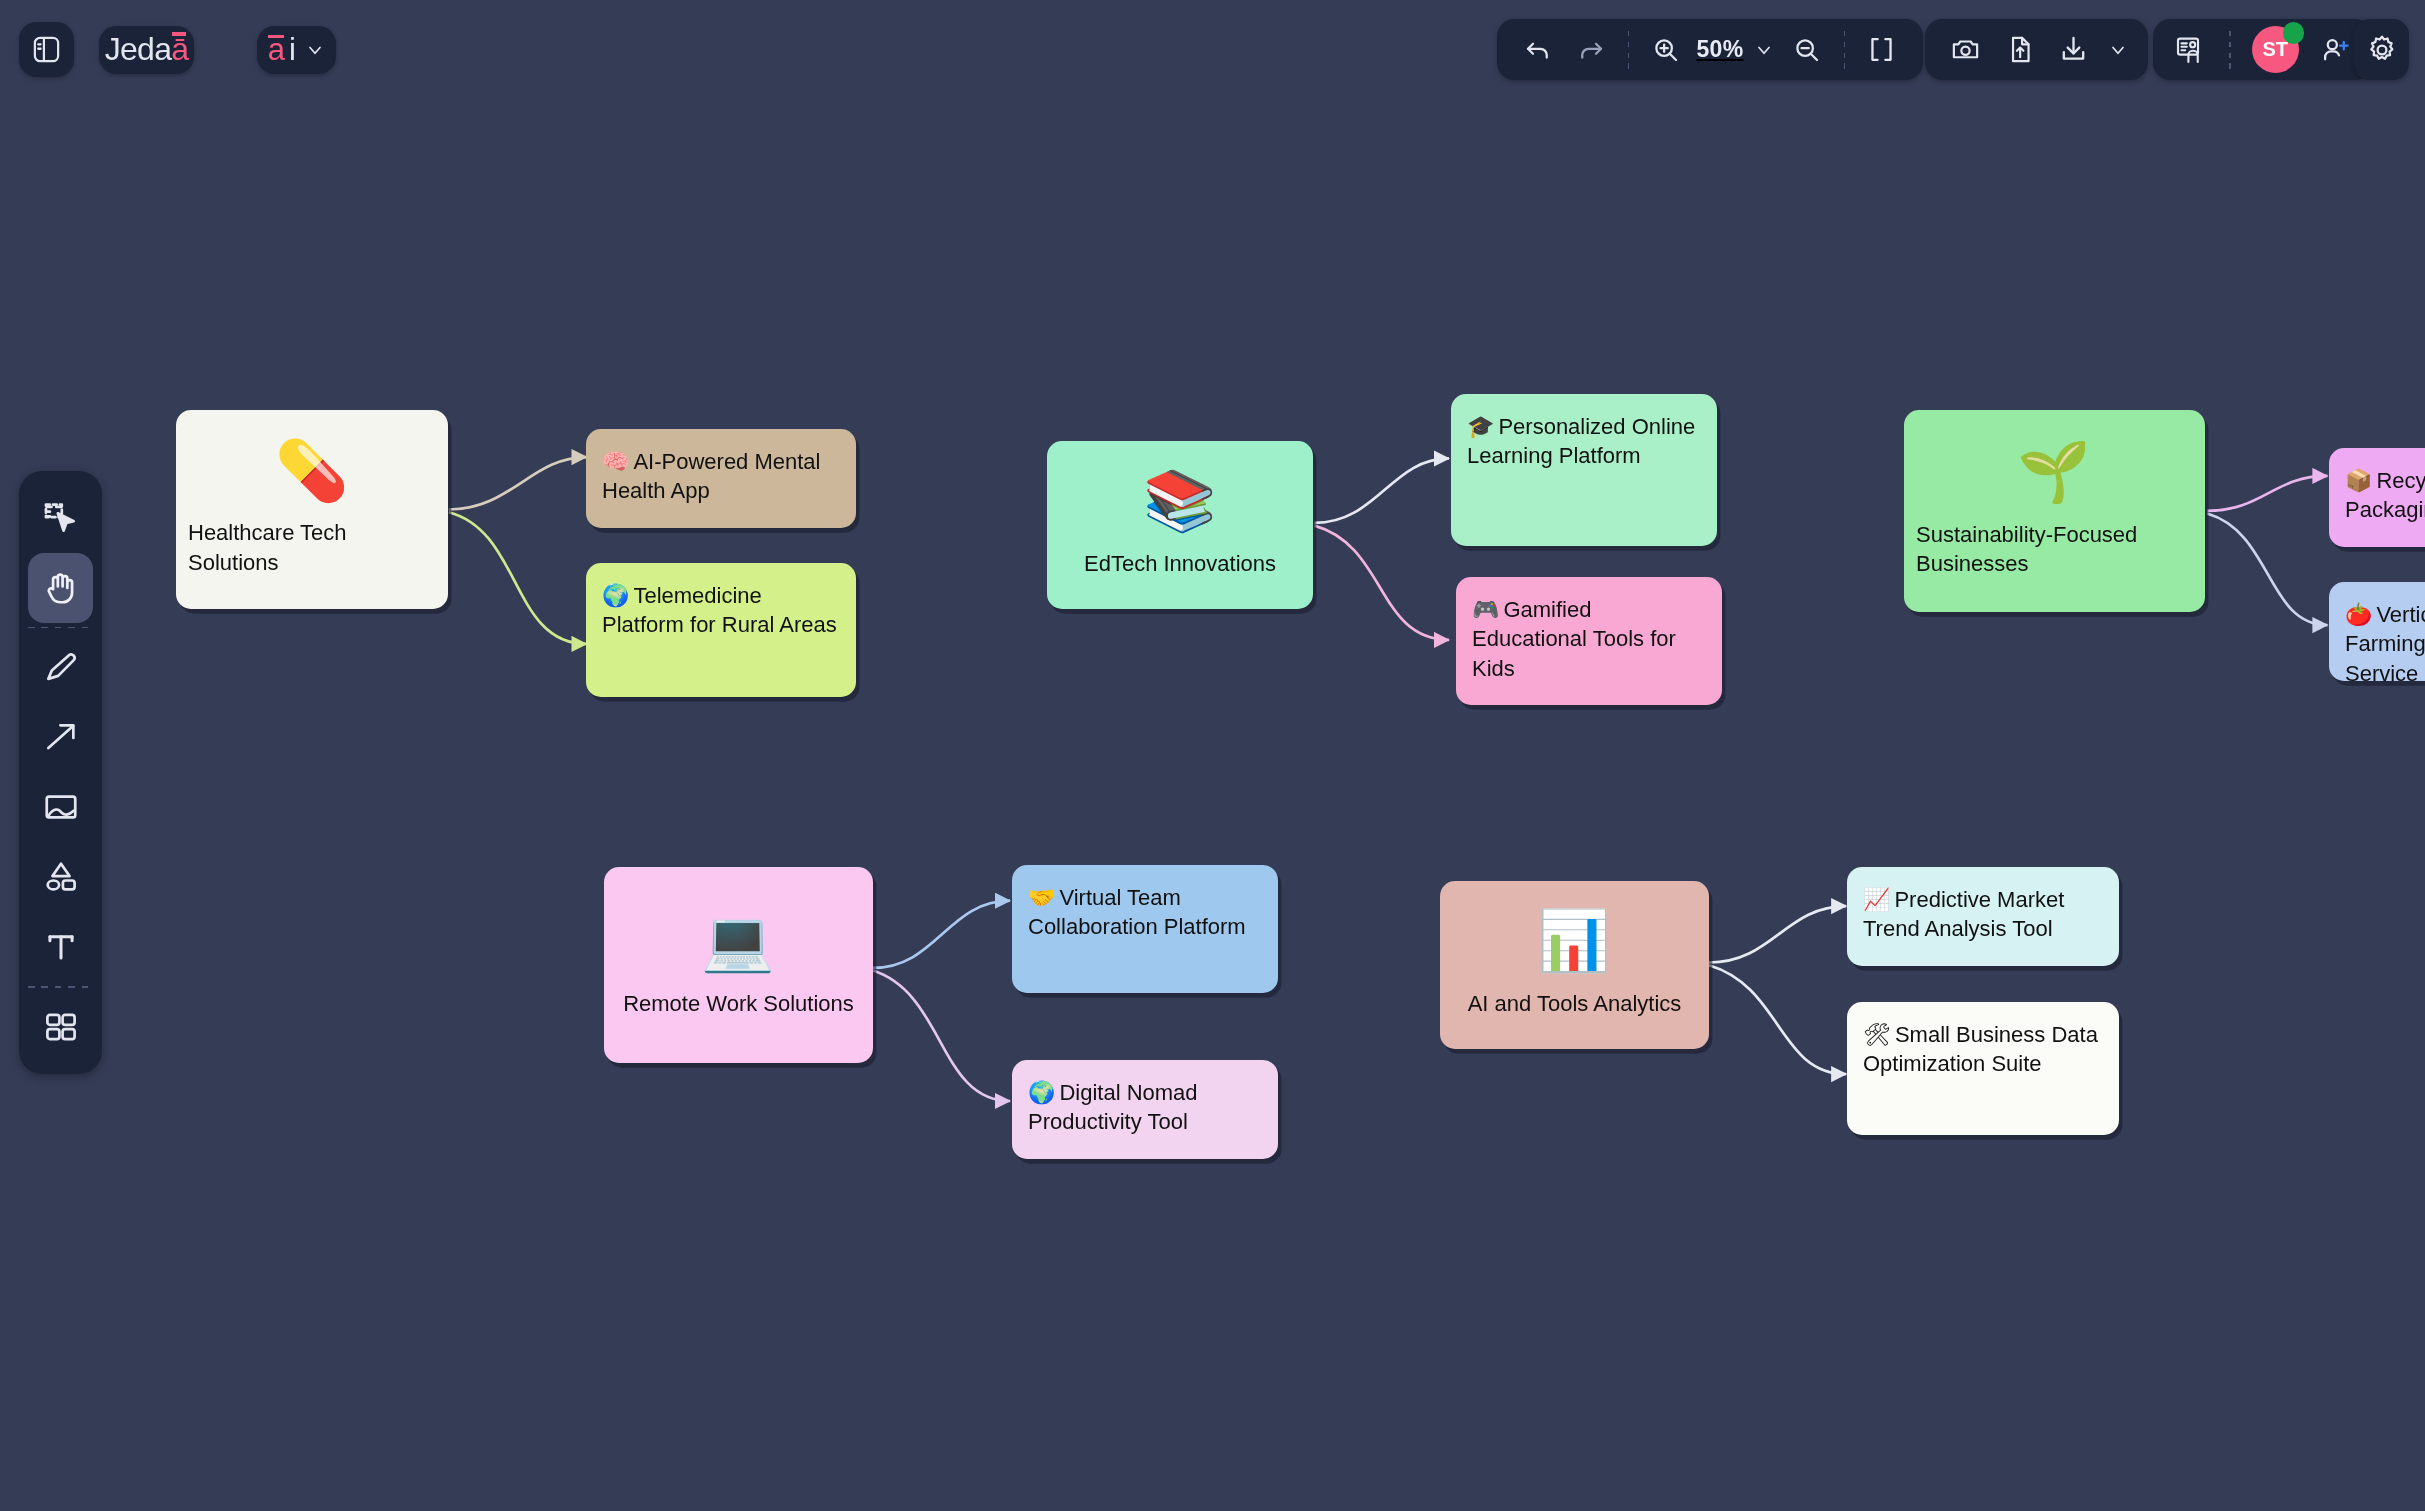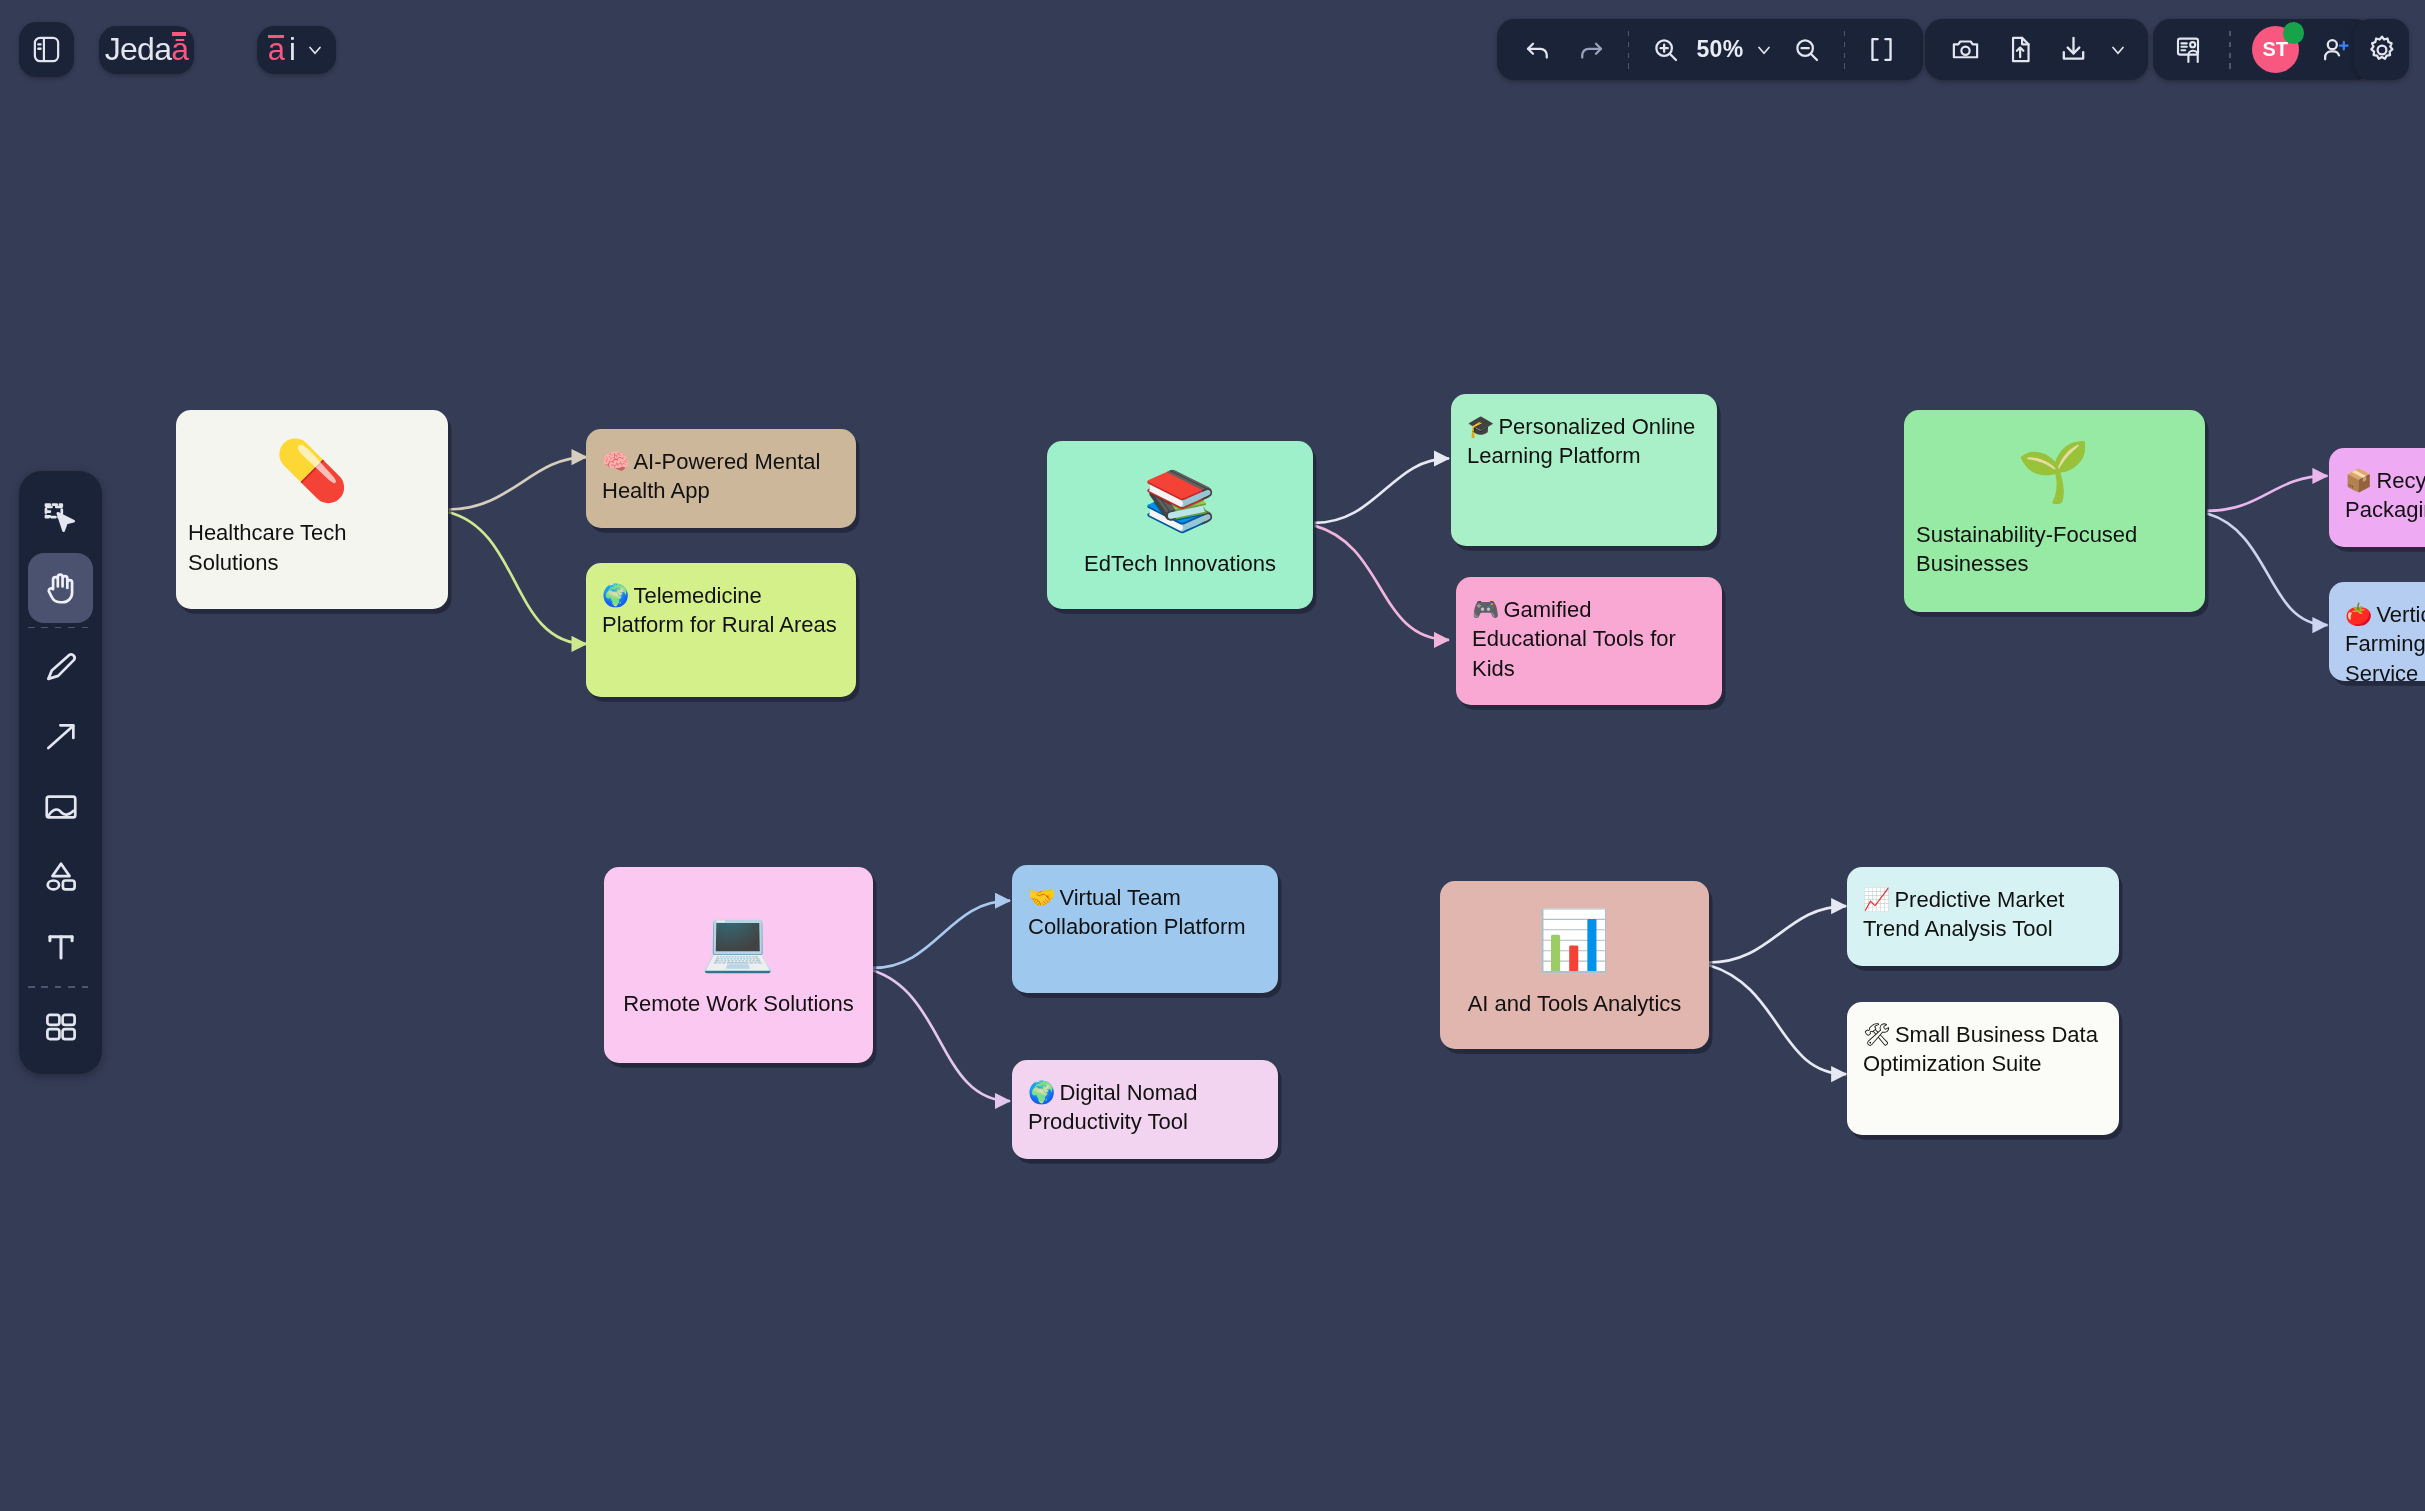--- a/index.html
+++ b/index.html
@@ -25,21 +25,21 @@
   .logo-text { font-size: 32px; letter-spacing: -0.7px; color: #e3e6ef; font-weight: 400; display:flex; align-items:baseline;}
   .logo-a { color: #f8577f; position: relative; }
   .logo-a::before{content:""; position:absolute; left:0.7px; right:2px; top:1.3px; height:3.4px; background:#f8577f;}
   .ai-chip { position: absolute; left: 257px; top: 25.5px; width: 79px; height: 48px; border-radius: 17.5px; gap: 4px; }
   .ai-a { color:#f8577f; font-size:31px; position:relative; line-height:1;}
   .ai-a::before{content:""; position:absolute; left:0; right:1.3px; top:0.7px; height:3.4px; background:#f8577f;}
   .ai-i { color:#e3e6ef; font-size:31px; line-height:1; }
 
   .tb-group { position:absolute; top: 19px; height: 61px; background:#1b2338; border-radius: 17.5px;
               display:flex; align-items:center; box-shadow: 0 1.3px 5.4px rgba(0,0,0,.28); }
-  .grp-hist { left: 1497px; padding: 0 16px; gap: 2.7px; }
+  .grp-hist { left: 1497px; padding: 0 16px; gap: 2.7px; text-decoration: underline; }
   .grp-io   { left: 1925px; padding: 0 15px; gap: 4px; }
   .grp-users{ left: 2153px; padding: 0 12px; gap: 5px; }
   .grp-gear { left: 2354px; width: 55px; justify-content:center; border-radius: 16px; }
 
   .ticon { width: 50px; height: 50px; display:flex; align-items:center; justify-content:center;
            border-radius: 10.8px; cursor: pointer; }
   .ticon svg { display:block; }
   .vdiv { width: 1.3px; height: 38px; margin: 0 9.4px;
           background: repeating-linear-gradient(to bottom,#4d5575 0 5.4px,transparent 5.4px 10.8px); }
   .zoomlbl { color:#e9ecf5; font-size: 23px; font-weight:700; padding: 0 2.7px; letter-spacing:0.3px;}

